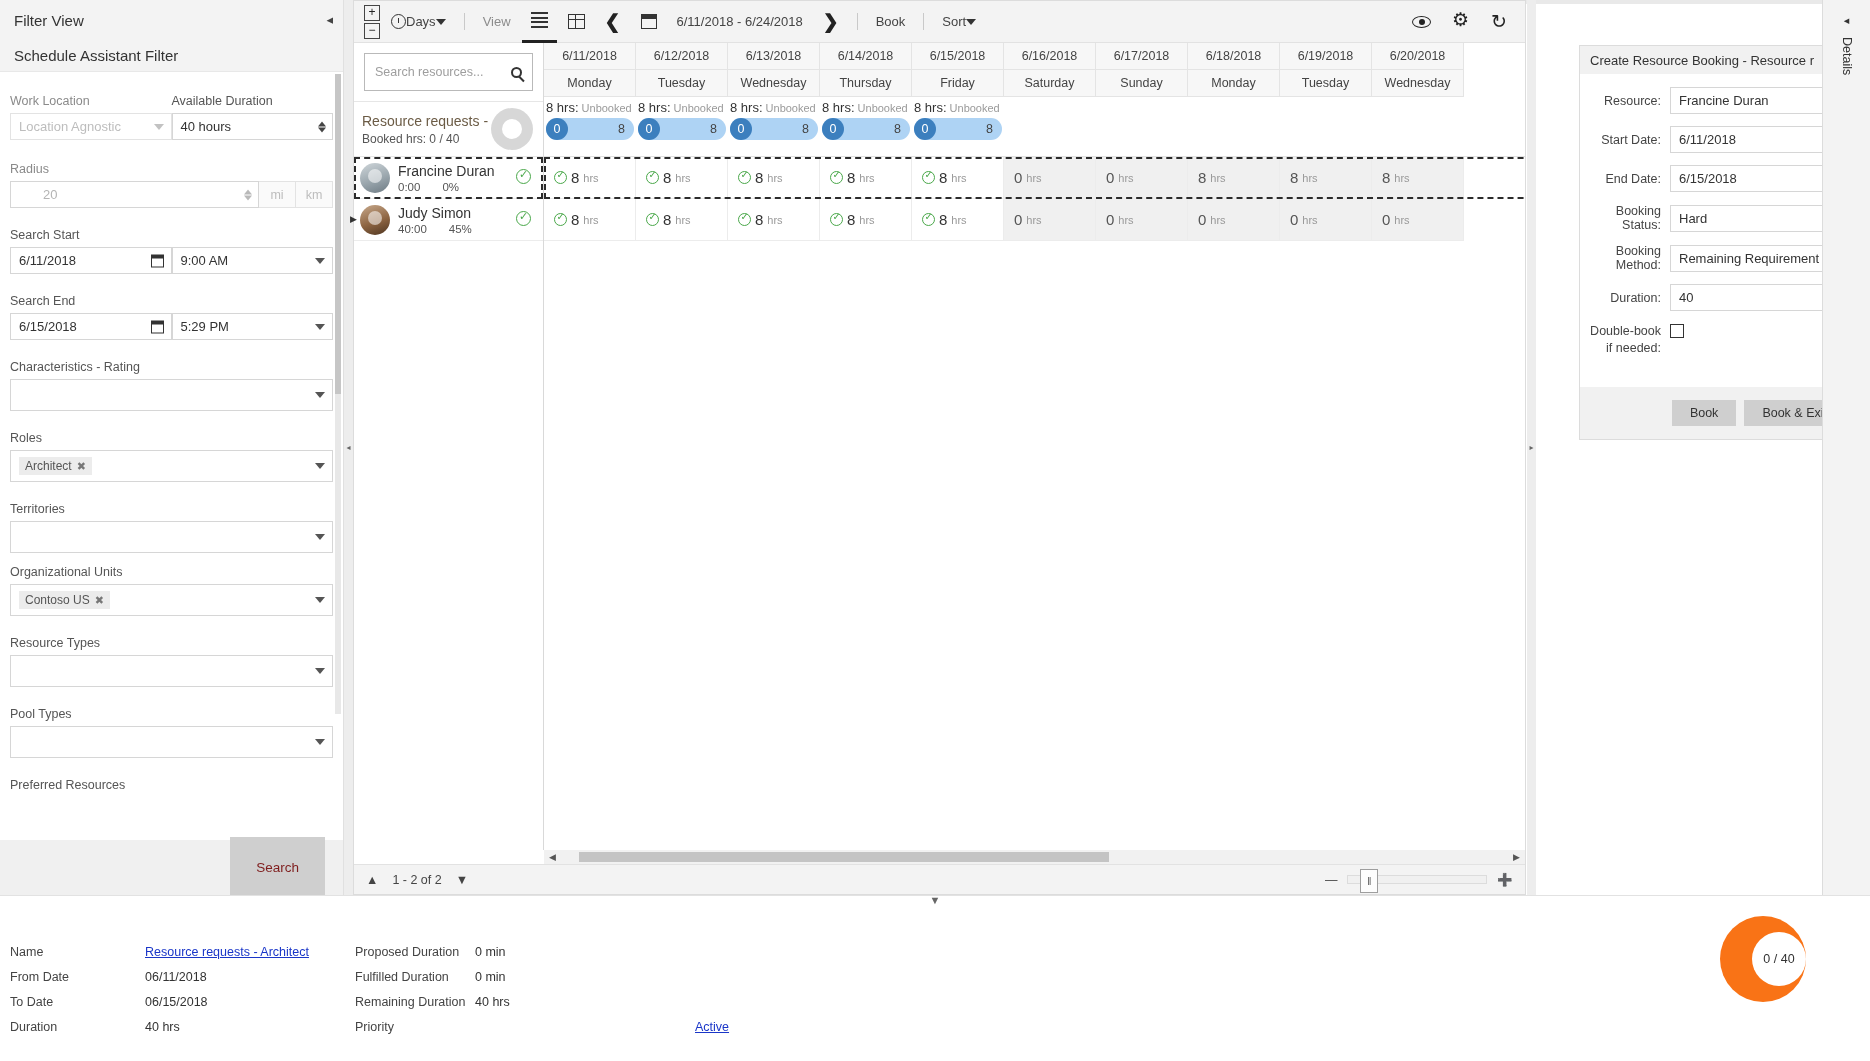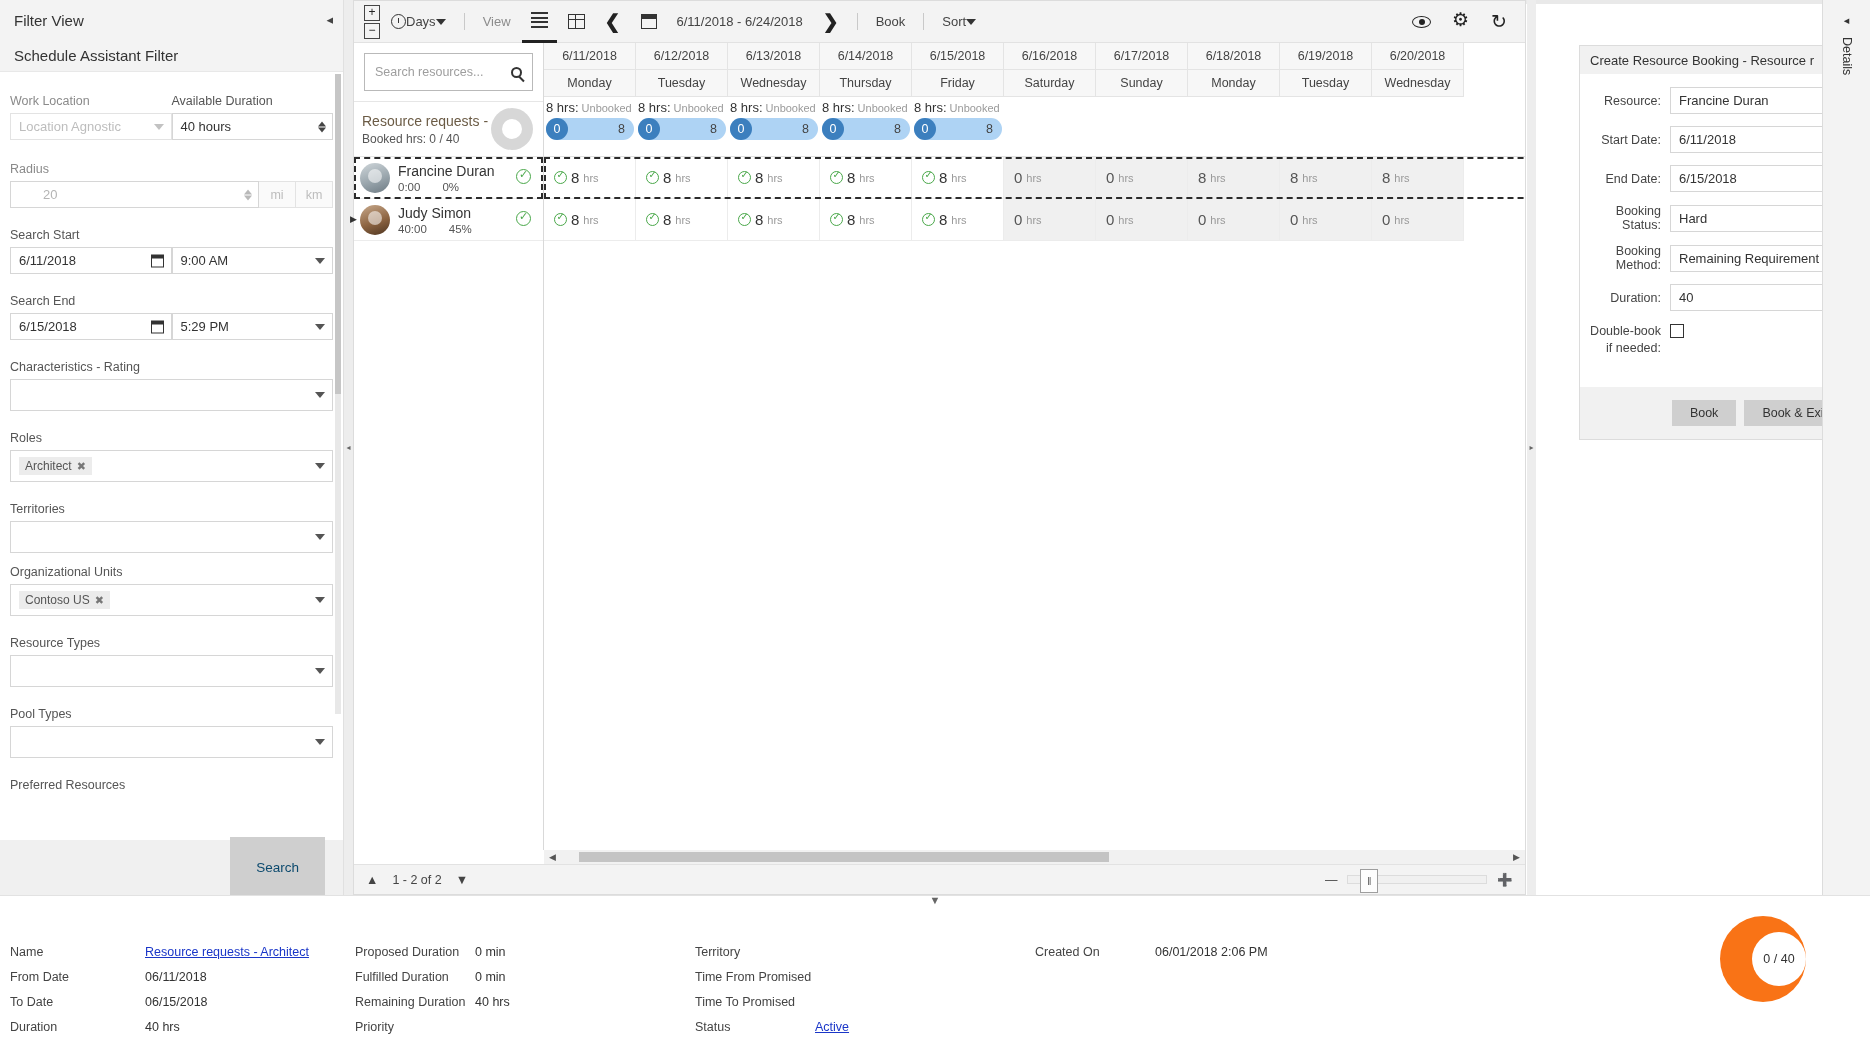--- a/index.html
+++ b/index.html
@@ -48,21 +48,21 @@
   .unit-row .inp { flex:1; }
   .unit { width:37px; height:27px; border:1px solid #e3e3e3; border-left:none;
     display:flex; align-items:center; justify-content:center; background:#fafafa;
     color:#bdbdbd; font-size:12.5px; }
   .chip { background:#ececec; color:#555; font-size:12px; padding:2px 6px;
     display:inline-flex; align-items:center; gap:5px; }
   .chip .x { font-size:11px; color:#777; cursor:pointer; }
   .search-btn-bar { position:absolute; left:0; right:0; bottom:0; height:55px;
     background:#f0f0f0; display:flex; align-items:center; justify-content:flex-end;
     padding-right:18px; }
-  .search-btn { background:#cfcfcf; color:#0c4a6e; font-size:13.5px;
+  .search-btn { background:#cfcfcf; color:#7f1d1d; font-size:13.5px;
     padding:23px 26px; cursor:pointer; }
   .fp-scroll { position:absolute; right:2px; top:74px; width:6px; height:640px;
     background:#e8e8e8; }
   .fp-scroll i { display:block; width:6px; height:320px; background:#c6c6c6; }
 
   
   .vhandle { position:absolute; width:9px; background:#ededed; display:flex;
     align-items:center; justify-content:center; font-size:8px; color:#666; cursor:col-resize; }
 
   
@@ -733,39 +733,25 @@
           <div class="dkey">Priority</div>
         </div>
         <div class="vals">
           <div class="dval">0 min</div>
           <div class="dval">0 min</div>
           <div class="dval">40 hrs</div>
           <div class="dval"></div>
         </div>
       </div>
       <div class="dcol" style="width:340px">
-        <div class="keys" style="width:120px">
-          <div class="dkey">Territory</div>
-          <div class="dkey">Time From Promised</div>
-          <div class="dkey">Time To Promised</div>
-          <div class="dkey">Status</div>
-        </div>
         <div class="vals">
           <div class="dval"></div>
           <div class="dval"></div>
           <div class="dval"></div>
           <div class="dval"><span class="link">Active</span></div>
         </div>
       </div>
-      <div class="dcol">
-        <div class="keys" style="width:120px">
-          <div class="dkey">Created On</div>
-        </div>
-        <div class="vals">
-          <div class="dval">06/01/2018 2:06 PM</div>
-        </div>
-      </div>
     </div>
     <div class="donut-big">
       <i>0 / 40</i>
     </div>
   </div>
 </div>
 
 </body></html>

